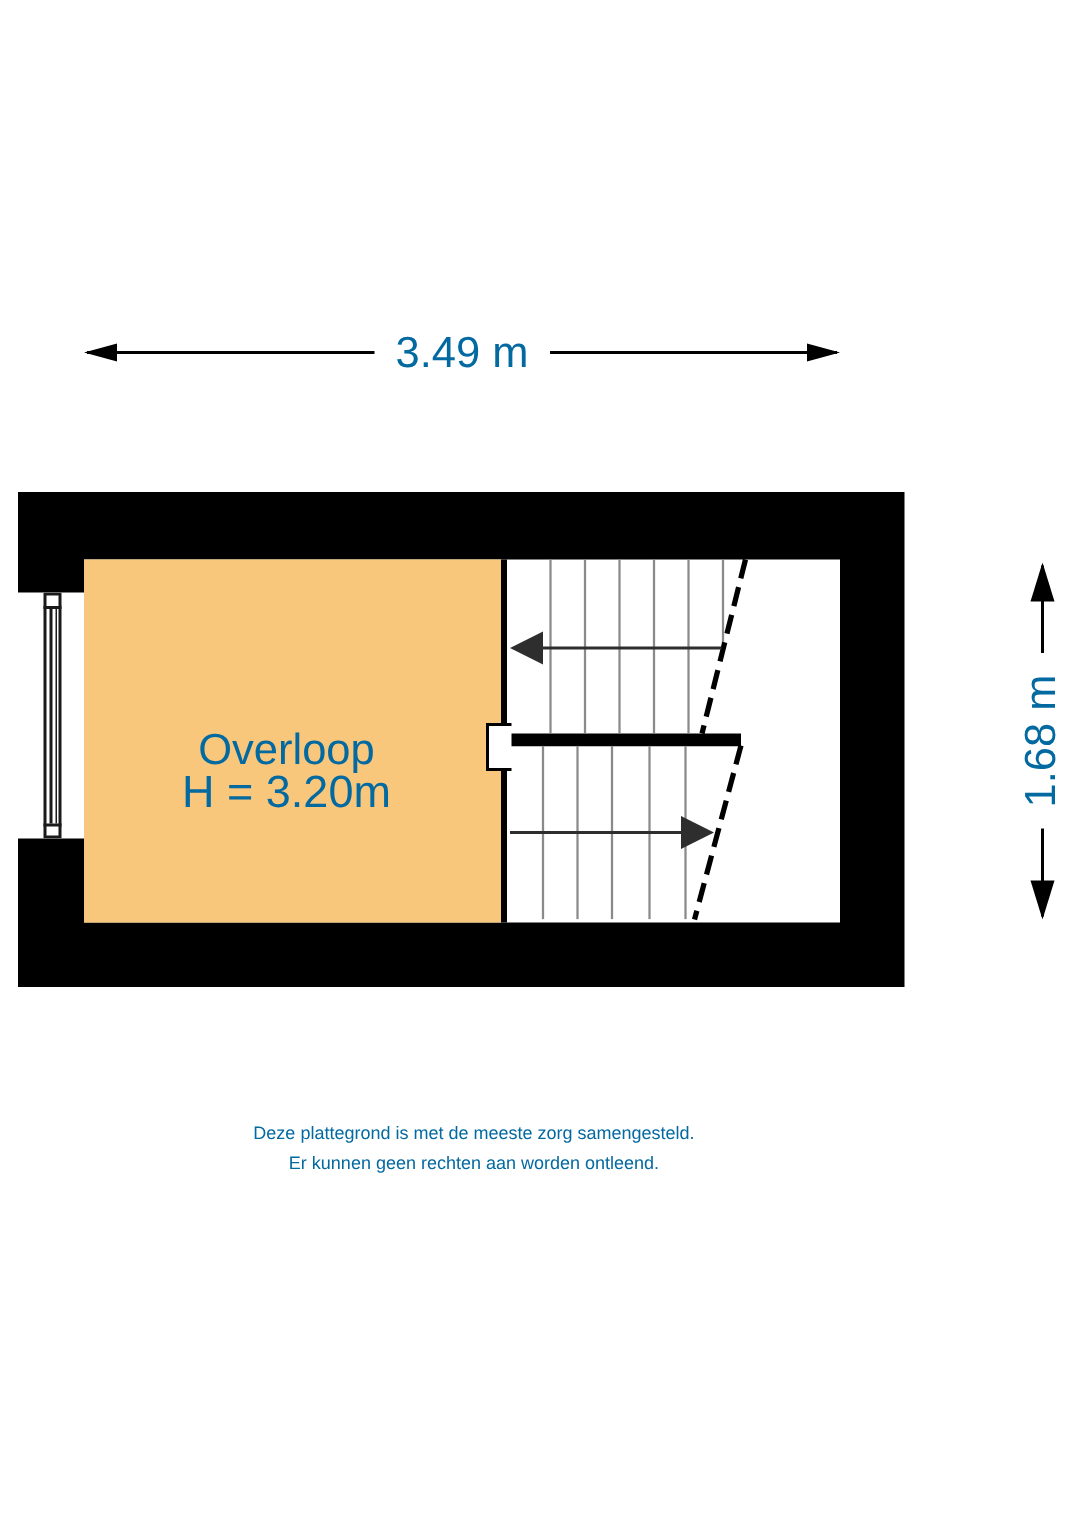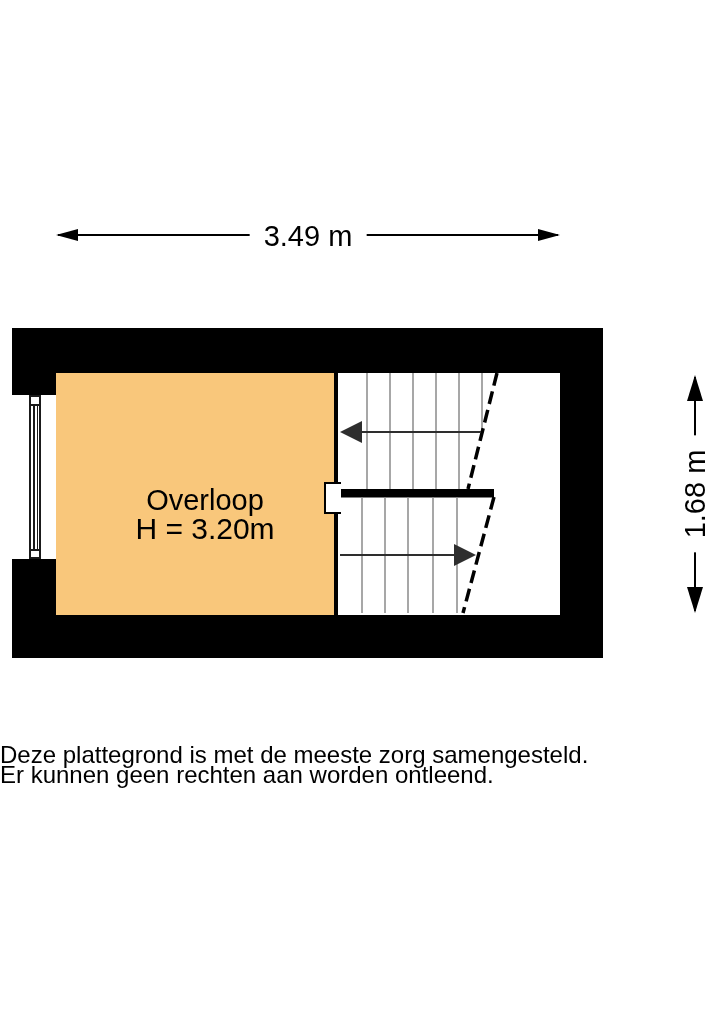--- a/index.html
+++ b/index.html
@@ -1,18 +1,18 @@
 <!DOCTYPE html>
 <html style="--wall: #000000; --room: #f9c77b; --step: #8a8a8a; --arrow: #2e2e2e;"><head>
 <meta charset="utf-8">
 <style>
   html,body{margin:0;padding:0;background:#fff;}
   .page{
     position:relative;width:720px;height:1017px;background:#fff;overflow:hidden;
-    font-family:"Liberation Sans", sans-serif;color:#000000;
+    font-family:"Liberation Sans", sans-serif;color:#0369a1;
   }
 
   
   .dim-line-h{position:absolute;height:2px;background:#000;}
   .dim-line-v{position:absolute;width:2px;background:#000;}
   .tri{position:absolute;width:0;height:0;}
   .tri-left {border-top:6px solid transparent;border-bottom:6px solid transparent;border-right:22px solid #000;}
   .tri-right{border-top:6px solid transparent;border-bottom:6px solid transparent;border-left:22px solid #000;}
   .tri-up   {border-left:8px solid transparent;border-right:8px solid transparent;border-bottom:26px solid #000;}
   .tri-down {border-left:8px solid transparent;border-right:8px solid transparent;border-top:26px solid #000;}
@@ -20,21 +20,21 @@
     position:absolute;background:#fff;font-size:29px;line-height:29px;
     padding:0 14px;white-space:nowrap;
   }
   .dim-label.horiz{transform:translate(-50%,-50%);}
   .dim-label.vert {transform:translate(-50%,-50%) rotate(-90deg);}
 
   
   .outer-wall{position:absolute;left:12px;top:328px;width:591px;height:330px;background:var(--wall,#000);}
   .interior  {position:absolute;left:56px;top:373px;width:504px;height:242px;background:#fff;}
   .room      {position:absolute;left:56px;top:373px;width:278px;height:242px;background:var(--room,#f9c77b);}
-  .room-labels{position:absolute;left:60px;top:485px;width:290px;text-align:center;}
+  .room-labels{position:absolute;left:46px;top:485px;width:290px;text-align:center;}
   .room-name {font-size:29px;line-height:30px;}
   .room-height{font-size:30px;line-height:27px;}
 
   .thin-wall{position:absolute;left:334px;top:373px;width:4px;height:242px;background:var(--wall,#000);}
   .wall-notch{
     position:absolute;left:324px;top:482px;width:17px;height:32px;background:#fff;
     border-top:2px solid #000;border-bottom:2px solid #000;border-left:2px solid #000;
     box-sizing:border-box;
   }
 
@@ -43,22 +43,22 @@
   .window-frame{
     position:absolute;left:29px;top:395px;width:12px;height:164px;background:#fff;
     border:2px solid #1a1a1a;box-sizing:border-box;
   }
   .window-cap{position:absolute;left:29px;width:12px;height:2px;background:#1a1a1a;}
   .window-mullion{position:absolute;top:404px;width:1.5px;height:145px;background:#1a1a1a;}
 
   .stairs-svg{position:absolute;left:0;top:0;width:720px;height:1017px;}
 
   .disclaimer{
-    position:absolute;left:0;top:745px;width:632px;
-    font-size:24px;line-height:20px;
+    position:absolute;left:0;top:745px;width:632px;text-align:center;
+    font-size:12px;line-height:20px;
   }
 </style>
 </head>
 <body>
 
 <div class="page">
 
   <div>
     <div class="dim-line-h" style="left:58px;top:234px;width:200px;"></div>
     <div class="dim-line-h" style="left:358px;top:234px;width:200px;"></div>

